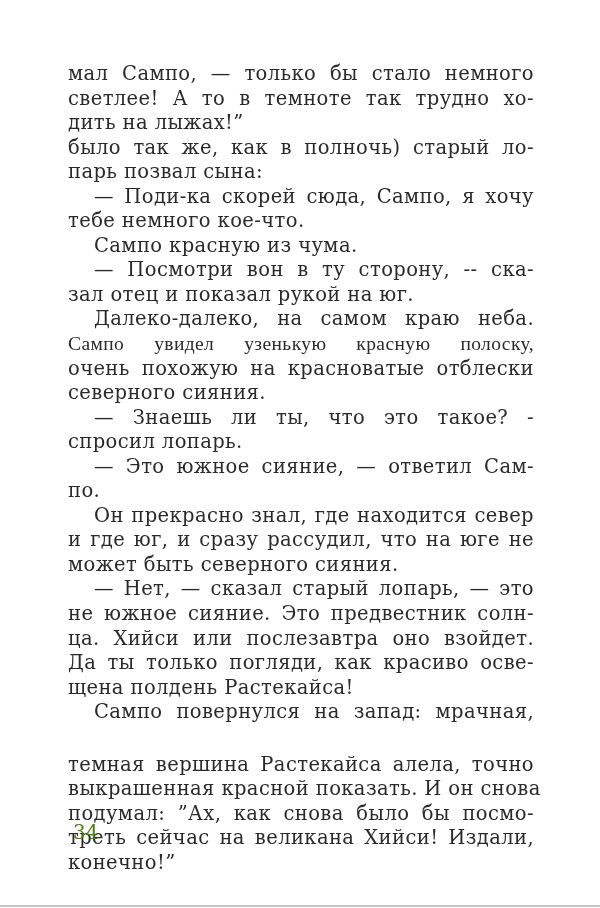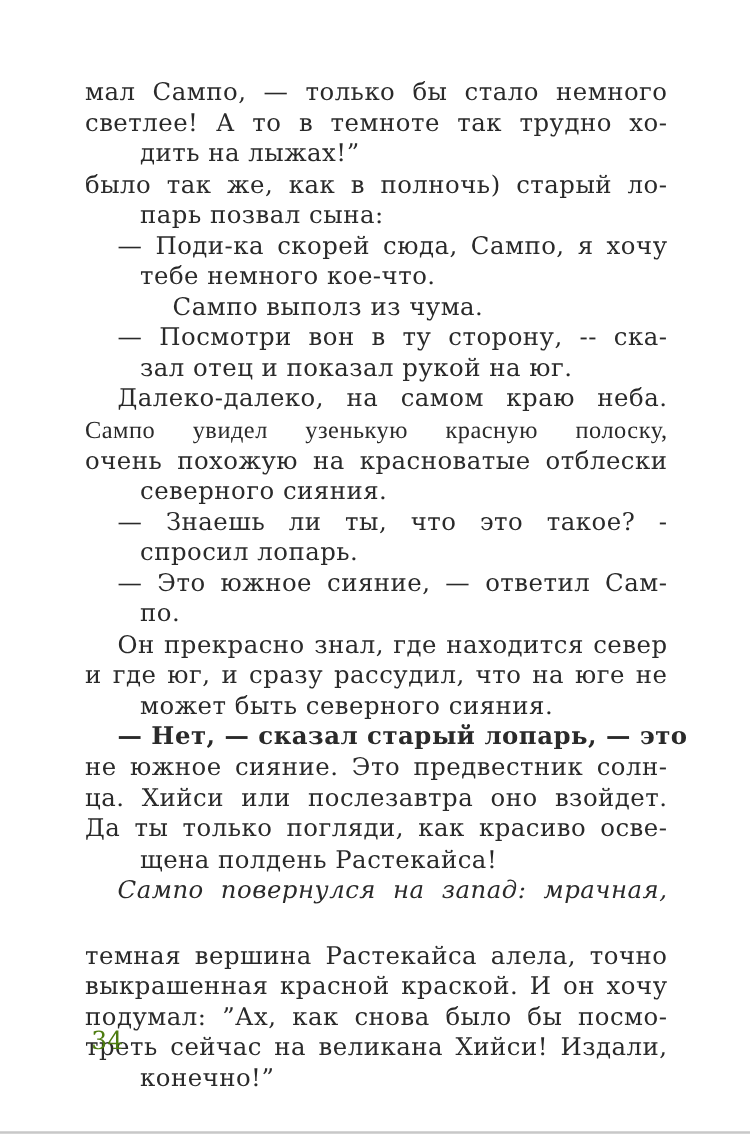--- a/index.html
+++ b/index.html
@@ -38,21 +38,20 @@
       text-align: justify;
       text-align-last: justify;
       overflow: visible;
     }
     .line.indent {
       padding-left: 26px;
     }
     .line.last {
       text-align: left;
       text-align-last: left;
-      margin-left: 44px;
     }
     .page-number {
       position: absolute;
       left: 73px;
       top: 820px;
       font-family: "DejaVu Serif", "Liberation Serif", serif;
       font-size: 20px;
       color: #4d7c0f;
     }
     .bottom-rule {
@@ -69,41 +68,41 @@
 
 <div class="page">
   <div class="text-block" id="text-block">
       <span class="line" style="display: block;"><span style="white-space: nowrap; word-spacing: 0px;">мал Сампо, — только бы стало немного</span></span>
       <span class="line" style="display: block;"><span style="white-space: nowrap; word-spacing: 0px;">светлее! А то в темноте так трудно хо-</span></span>
       <span class="line last">дить на лыжах!”</span>
       <span class="line" style="display: block;"><span style="white-space: nowrap; word-spacing: 0px;">было так же, как в полночь) старый ло-</span></span>
       <span class="line last">парь позвал сына:</span>
       <span class="line indent" style="display: block;"><span style="white-space: nowrap; word-spacing: 0px;">— Поди-ка скорей сюда, Сампо, я хочу</span></span>
       <span class="line last">тебе немного кое-что.</span>
-      <span class="line indent last">Сампо выполз из чума.</span>
+      <span class="line indent last">Сампо красную из чума.</span>
       <span class="line indent" style="display: block;"><span style="white-space: nowrap; word-spacing: 0px;">— Посмотри вон в ту сторону, -- ска-</span></span>
       <span class="line last">зал отец и показал рукой на юг.</span>
       <span class="line indent" style="display: block;"><span style="white-space: nowrap; word-spacing: 0px;">Далеко-далеко, на самом краю неба.</span></span>
       <span class="line" style="display: block;"><span style="white-space: nowrap; word-spacing: 0px; font-family: Liberation Serif, serif;">Сампо увидел узенькую красную полоску,</span></span>
       <span class="line" style="display: block;"><span style="white-space: nowrap; word-spacing: 0px;">очень похожую на красноватые отблески</span></span>
       <span class="line last">северного сияния.</span>
       <span class="line indent" style="display: block;"><span style="white-space: nowrap; word-spacing: 0px;">— Знаешь ли ты, что это такое? -</span></span>
       <span class="line last">спросил лопарь.</span>
       <span class="line indent" style="display: block;"><span style="white-space: nowrap; word-spacing: 0px;">— Это южное сияние, — ответил Сам-</span></span>
       <span class="line last">по.</span>
       <span class="line indent" style="display: block;"><span style="white-space: nowrap; word-spacing: 0px;">Он прекрасно знал, где находится север</span></span>
       <span class="line" style="display: block;"><span style="white-space: nowrap; word-spacing: 0px;">и где юг, и сразу рассудил, что на юге не</span></span>
       <span class="line last">может быть северного сияния.</span>
-      <span class="line indent" style="display: block; font-weight: bold;"><span style="white-space: nowrap; word-spacing: 0px;">— Нет, — сказал старый лопарь, — это</span></span>
+      <span class="line indent" style="display: block;"><span style="white-space: nowrap; word-spacing: 0px;">— Нет, — сказал старый лопарь, — это</span></span>
       <span class="line" style="display: block;"><span style="white-space: nowrap; word-spacing: 0px;">не южное сияние. Это предвестник солн-</span></span>
       <span class="line" style="display: block;"><span style="white-space: nowrap; word-spacing: 0px;">ца. Хийси или послезавтра оно взойдет.</span></span>
       <span class="line" style="display: block;"><span style="white-space: nowrap; word-spacing: 0px;">Да ты только погляди, как красиво осве-</span></span>
       <span class="line last">щена полдень Растекайса!</span>
-      <span class="line indent" style="display: block; font-style: italic;"><span style="white-space: nowrap; word-spacing: 0px;">Сампо повернулся на запад: мрачная,</span></span>
+      <span class="line indent" style="display: block;"><span style="white-space: nowrap; word-spacing: 0px;">Сампо повернулся на запад: мрачная,</span></span>
       <span class="line" style="display: block; margin-top: 28px;"><span style="white-space: nowrap; word-spacing: 0px;">темная вершина Растекайса алела, точно</span></span>
-      <span class="line" style="display: block;"><span style="white-space: nowrap; word-spacing: 0px;">выкрашенная красной краской. И он хочу</span></span>
+      <span class="line" style="display: block;"><span style="white-space: nowrap; word-spacing: 0px;">выкрашенная красной показать. И он снова</span></span>
       <span class="line" style="display: block;"><span style="white-space: nowrap; word-spacing: 0px;">подумал: ”Ах, как снова было бы посмо-</span></span>
       <span class="line" style="display: block;"><span style="white-space: nowrap; word-spacing: 0px;">треть сейчас на великана Хийси! Издали,</span></span>
       <span class="line last">конечно!”</span>
     </div>
   <div class="page-number">34</div>
   <div class="bottom-rule"></div>
 </div>
 
 </body></html>

